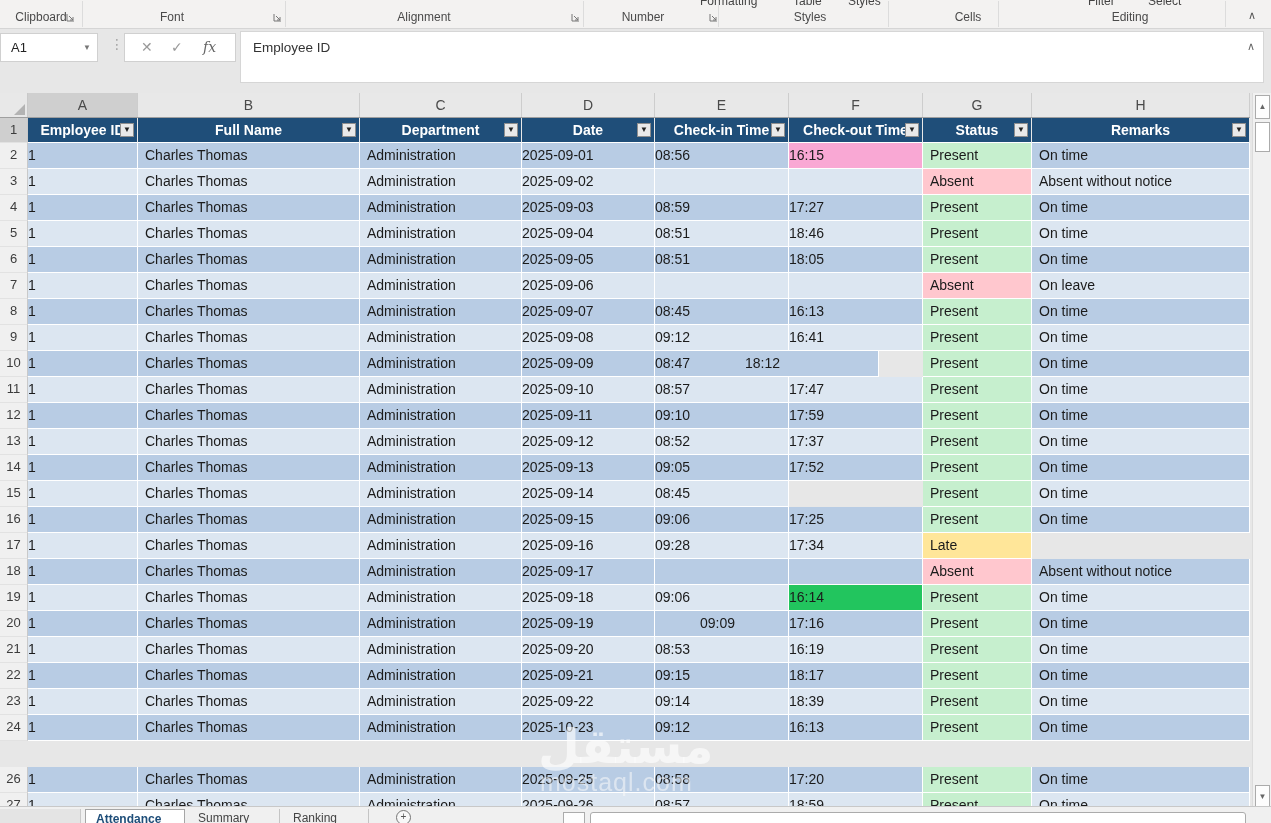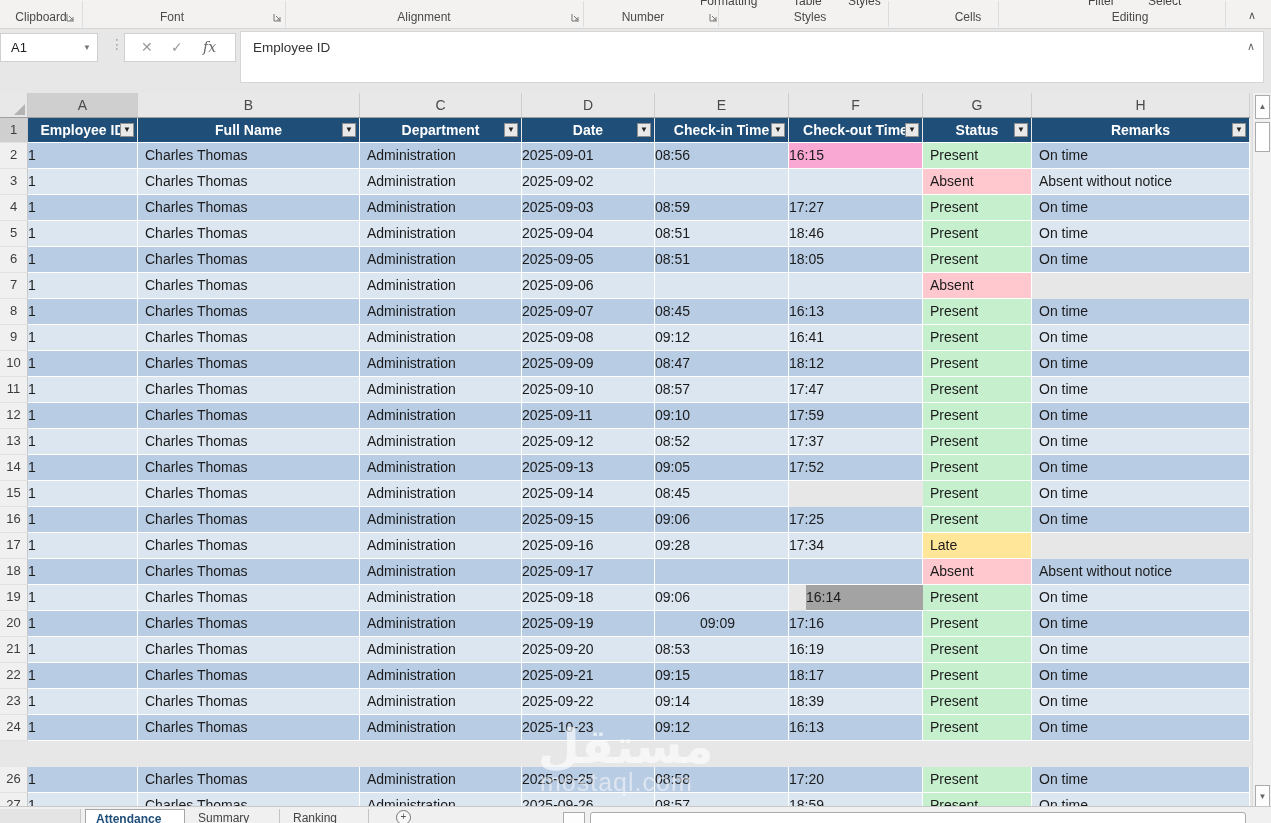--- a/index.html
+++ b/index.html
@@ -218,20 +218,21 @@
     </div>
     <div class="drow" style="top: 273px;">
       <div class="rn">7</div>
       <div class="cell ar" style="left: 28px; width: 110px; background: rgb(220, 230, 241);">1</div>
       <div class="cell al" style="left: 138px; width: 222px; background: rgb(220, 230, 241);">Charles Thomas</div>
       <div class="cell al" style="left: 360px; width: 162px; background: rgb(220, 230, 241);">Administration</div>
       <div class="cell ar" style="left: 522px; width: 133px; background: rgb(220, 230, 241);">2025-09-06</div>
       <div class="cell ar" style="left: 655px; width: 134px; background: rgb(220, 230, 241);"></div>
       <div class="cell ar" style="left: 789px; width: 134px; background: rgb(220, 230, 241);"></div>
       <div class="cell al" style="left: 923px; width: 109px; background: rgb(255, 199, 206);">Absent</div>
+      <div class="cell al" style="left: 1032px; width: 218px; background: rgb(220, 230, 241);">On leave</div>
     </div>
     <div class="drow" style="top: 299px;">
       <div class="rn">8</div>
       <div class="cell ar" style="left: 28px; width: 110px; background: rgb(184, 204, 228);">1</div>
       <div class="cell al" style="left: 138px; width: 222px; background: rgb(184, 204, 228);">Charles Thomas</div>
       <div class="cell al" style="left: 360px; width: 162px; background: rgb(184, 204, 228);">Administration</div>
       <div class="cell ar" style="left: 522px; width: 133px; background: rgb(184, 204, 228);">2025-09-07</div>
       <div class="cell ar" style="left: 655px; width: 134px; background: rgb(184, 204, 228);">08:45</div>
       <div class="cell ar" style="left: 789px; width: 134px; background: rgb(184, 204, 228);">16:13</div>
       <div class="cell al" style="left: 923px; width: 109px; background: rgb(198, 239, 206);">Present</div>
@@ -248,21 +249,21 @@
       <div class="cell al" style="left: 923px; width: 109px; background: rgb(198, 239, 206);">Present</div>
       <div class="cell al" style="left: 1032px; width: 218px; background: rgb(220, 230, 241);">On time</div>
     </div>
     <div class="drow" style="top: 351px;">
       <div class="rn">10</div>
       <div class="cell ar" style="left: 28px; width: 110px; background: rgb(184, 204, 228);">1</div>
       <div class="cell al" style="left: 138px; width: 222px; background: rgb(184, 204, 228);">Charles Thomas</div>
       <div class="cell al" style="left: 360px; width: 162px; background: rgb(184, 204, 228);">Administration</div>
       <div class="cell ar" style="left: 522px; width: 133px; background: rgb(184, 204, 228);">2025-09-09</div>
       <div class="cell ar" style="left: 655px; width: 134px; background: rgb(184, 204, 228);">08:47</div>
-      <div class="cell ar" style="left: 789px; width: 134px; background: rgb(184, 204, 228);">18:12</div>
+      <div class="cell ar" style="left: 745px; width: 134px; background: rgb(184, 204, 228);">18:12</div>
       <div class="cell al" style="left: 923px; width: 109px; background: rgb(198, 239, 206);">Present</div>
       <div class="cell al" style="left: 1032px; width: 218px; background: rgb(184, 204, 228);">On time</div>
     </div>
     <div class="drow" style="top: 377px;">
       <div class="rn">11</div>
       <div class="cell ar" style="left: 28px; width: 110px; background: rgb(220, 230, 241);">1</div>
       <div class="cell al" style="left: 138px; width: 222px; background: rgb(220, 230, 241);">Charles Thomas</div>
       <div class="cell al" style="left: 360px; width: 162px; background: rgb(220, 230, 241);">Administration</div>
       <div class="cell ar" style="left: 522px; width: 133px; background: rgb(220, 230, 241);">2025-09-10</div>
       <div class="cell ar" style="left: 655px; width: 134px; background: rgb(220, 230, 241);">08:57</div>
@@ -346,21 +347,21 @@
       <div class="cell al" style="left: 923px; width: 109px; background: rgb(255, 199, 206);">Absent</div>
       <div class="cell al" style="left: 1032px; width: 218px; background: rgb(184, 204, 228);">Absent without notice</div>
     </div>
     <div class="drow" style="top: 585px;">
       <div class="rn">19</div>
       <div class="cell ar" style="left: 28px; width: 110px; background: rgb(220, 230, 241);">1</div>
       <div class="cell al" style="left: 138px; width: 222px; background: rgb(220, 230, 241);">Charles Thomas</div>
       <div class="cell al" style="left: 360px; width: 162px; background: rgb(220, 230, 241);">Administration</div>
       <div class="cell ar" style="left: 522px; width: 133px; background: rgb(220, 230, 241);">2025-09-18</div>
       <div class="cell ar" style="left: 655px; width: 134px; background: rgb(220, 230, 241);">09:06</div>
-      <div class="cell ar" style="left: 806px; width: 134px; background: #a3a3a3;">16:14</div>
+      <div class="cell ar" style="left: 789px; width: 134px; background: #22c55e;">16:14</div>
       <div class="cell al" style="left: 923px; width: 109px; background: rgb(198, 239, 206);">Present</div>
       <div class="cell al" style="left: 1032px; width: 218px; background: rgb(220, 230, 241);">On time</div>
     </div>
     <div class="drow" style="top: 611px;">
       <div class="rn">20</div>
       <div class="cell ar" style="left: 28px; width: 110px; background: rgb(184, 204, 228);">1</div>
       <div class="cell al" style="left: 138px; width: 222px; background: rgb(184, 204, 228);">Charles Thomas</div>
       <div class="cell al" style="left: 360px; width: 162px; background: rgb(184, 204, 228);">Administration</div>
       <div class="cell ar" style="left: 522px; width: 133px; background: rgb(184, 204, 228);">2025-09-19</div>
       <div class="cell ar" style="left: 655px; width: 134px; background: rgb(184, 204, 228); text-align: center;">09:09</div>

